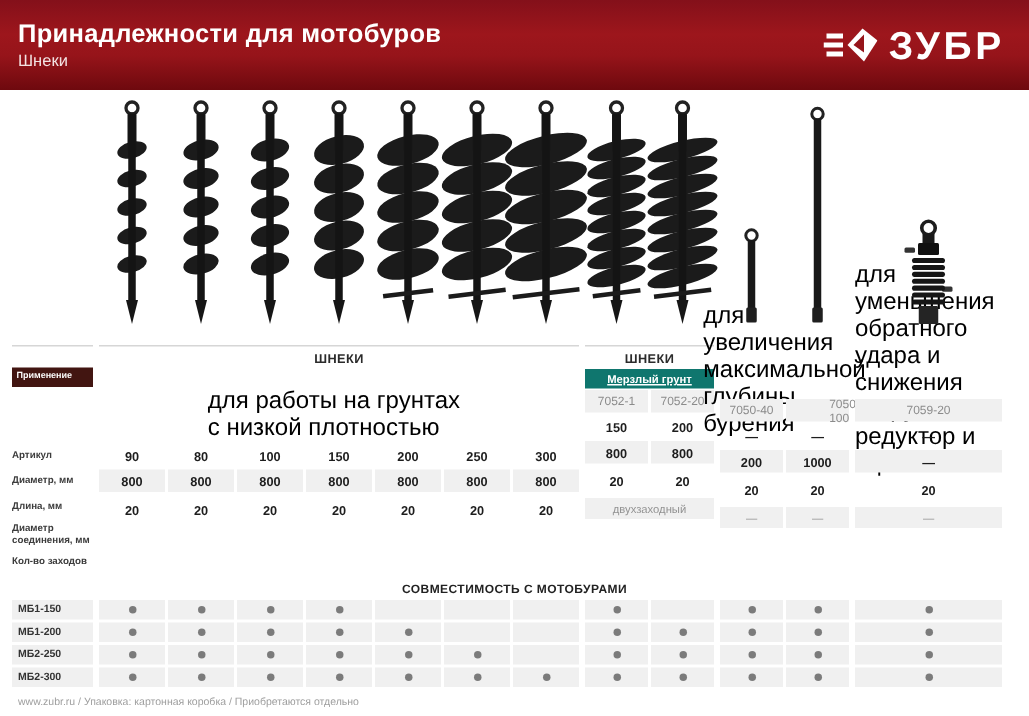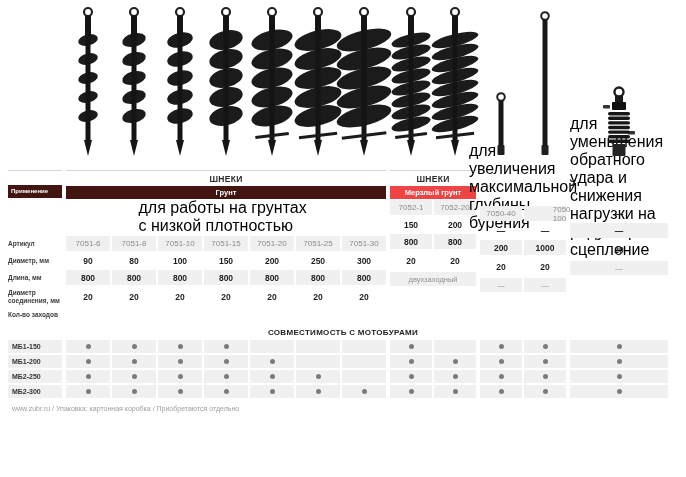--- a/index.html
+++ b/index.html
@@ -62,20 +62,34 @@
   .dot { width: 5px; height: 5px; border-radius: 50%; }
 
   
   .ftr { padding: 5px 0 0 12px; font-size: 7px; color: #9e9e9e; }
 </style>
 </head>
 <body>
 
 <div class="page">
 
+  <div class="hdr">
+    <div class="hdr-titles">
+      <div class="hdr-title">Принадлежности для мотобуров</div>
+      <div class="hdr-sub">Шнеки</div>
+    </div>
+    <div class="logo">
+      <svg width="36" height="30" viewBox="0 0 36 30">
+        <path d="M2 9 h11 M0 15 h13 M2 21 h11" stroke="#fff" stroke-width="3.2" fill="none"></path>
+        <path d="M16 15 L26 4 L36 12 L27 26 Z" fill="#fff"></path>
+        <path d="M20 15 L27 8 L27 20 Z" fill="#96141a"></path>
+      </svg>
+      <span class="brand">ЗУБР</span>
+    </div>
+  </div>
 
   <div class="images" id="images">
       <div class="img-wrap" style="left: 72px; bottom: 14px;">
         <svg width="32" height="150" viewBox="0 0 32 150">
           <ellipse cx="16" cy="34" rx="10" ry="5.5" fill="#1b1b1b" transform="rotate(-14 16 34)"></ellipse>
           <ellipse cx="16" cy="53" rx="10" ry="5.5" fill="#1b1b1b" transform="rotate(-14 16 53)"></ellipse>
           <ellipse cx="16" cy="72" rx="10" ry="5.5" fill="#1b1b1b" transform="rotate(-14 16 72)"></ellipse>
           <ellipse cx="16" cy="91" rx="10" ry="5.5" fill="#1b1b1b" transform="rotate(-14 16 91)"></ellipse>
           <ellipse cx="16" cy="110" rx="10" ry="5.5" fill="#1b1b1b" transform="rotate(-14 16 110)"></ellipse>
           <circle cx="16" cy="6" r="4" fill="none" stroke="#222" stroke-width="2.2"></circle>
@@ -240,33 +254,23 @@
         <div class="lrow h-desc"></div>
         <div class="lrow h-art">Артикул</div>
         <div class="lrow h-val">Диаметр, мм</div>
         <div class="lrow h-val">Длина, мм</div>
         <div class="lrow h-conn">Диаметр соединения, мм</div>
         <div class="lrow h-starts">Кол-во заходов</div>
       </div>
       <div class="group" style="width: 320px;">
         <div class="grow h-title group-top">
           <div class="gtitle one">ШНЕКИ</div>
-          <div class="appbar" style="background: rgb(66, 21, 17);">Грунт</div>
         </div>
         <div class="grow h-desc gdesc">
           <div style="max-width: 175px;">для работы на грунтах с низкой плотностью</div>
-        </div>
-        <div class="grow cells h-art">
-          <div class="cell gray art" style="width: 44px;">7051-6</div>
-          <div class="cell gray art" style="width: 44px;">7051-8</div>
-          <div class="cell gray art" style="width: 44px;">7051-10</div>
-          <div class="cell gray art" style="width: 44px;">7051-15</div>
-          <div class="cell gray art" style="width: 44px;">7051-20</div>
-          <div class="cell gray art" style="width: 44px;">7051-25</div>
-          <div class="cell gray art" style="width: 44px;">7051-30</div>
         </div>
         <div class="grow cells h-val">
           <div class="cell val" style="width: 44px;">90</div>
           <div class="cell val" style="width: 44px;">80</div>
           <div class="cell val" style="width: 44px;">100</div>
           <div class="cell val" style="width: 44px;">150</div>
           <div class="cell val" style="width: 44px;">200</div>
           <div class="cell val" style="width: 44px;">250</div>
           <div class="cell val" style="width: 44px;">300</div>
         </div>
@@ -285,21 +289,21 @@
           <div class="cell val" style="width: 44px;">20</div>
           <div class="cell val" style="width: 44px;">20</div>
           <div class="cell val" style="width: 44px;">20</div>
           <div class="cell val" style="width: 44px;">20</div>
           <div class="cell val" style="width: 44px;">20</div>
         </div>
       </div>
       <div class="group" style="width: 86px;">
         <div class="grow h-title group-top">
           <div class="gtitle one">ШНЕКИ</div>
-          <div class="appbar" style="background: #ef4444;">Мерзлый грунт</div>
+          <div class="appbar" style="background: #0f766e; text-decoration: underline;">Мерзлый грунт</div>
         </div>
         <div class="grow cells h-art">
           <div class="cell gray art" style="width: 42px;">7052-1</div>
           <div class="cell gray art" style="width: 42px;">7052-20</div>
         </div>
         <div class="grow cells h-val">
           <div class="cell val" style="width: 42px;">150</div>
           <div class="cell val" style="width: 42px;">200</div>
         </div>
         <div class="grow cells h-val">
@@ -335,20 +339,23 @@
           <div class="cell val" style="width: 42px;">20</div>
         </div>
         <div class="grow cells h-starts">
           <div class="cell gray starts" style="width: 42px;">—</div>
           <div class="cell gray starts" style="width: 42px;">—</div>
         </div>
       </div>
       <div class="group" style="width: 98px;">
         <div class="grow h-desc gdesc">
           <div>для уменьшения обратного удара и снижения нагрузки на редуктор и сцепление</div>
+        </div>
+        <div class="grow cells h-art">
+          <div class="cell gray art" style="width: 98px;">7059-20</div>
         </div>
         <div class="grow cells h-val">
           <div class="cell val" style="width: 98px;">—</div>
         </div>
         <div class="grow cells h-val">
           <div class="cell gray val" style="width: 98px;">—</div>
         </div>
         <div class="grow cells h-conn">
           <div class="cell val" style="width: 98px;">20</div>
         </div>

